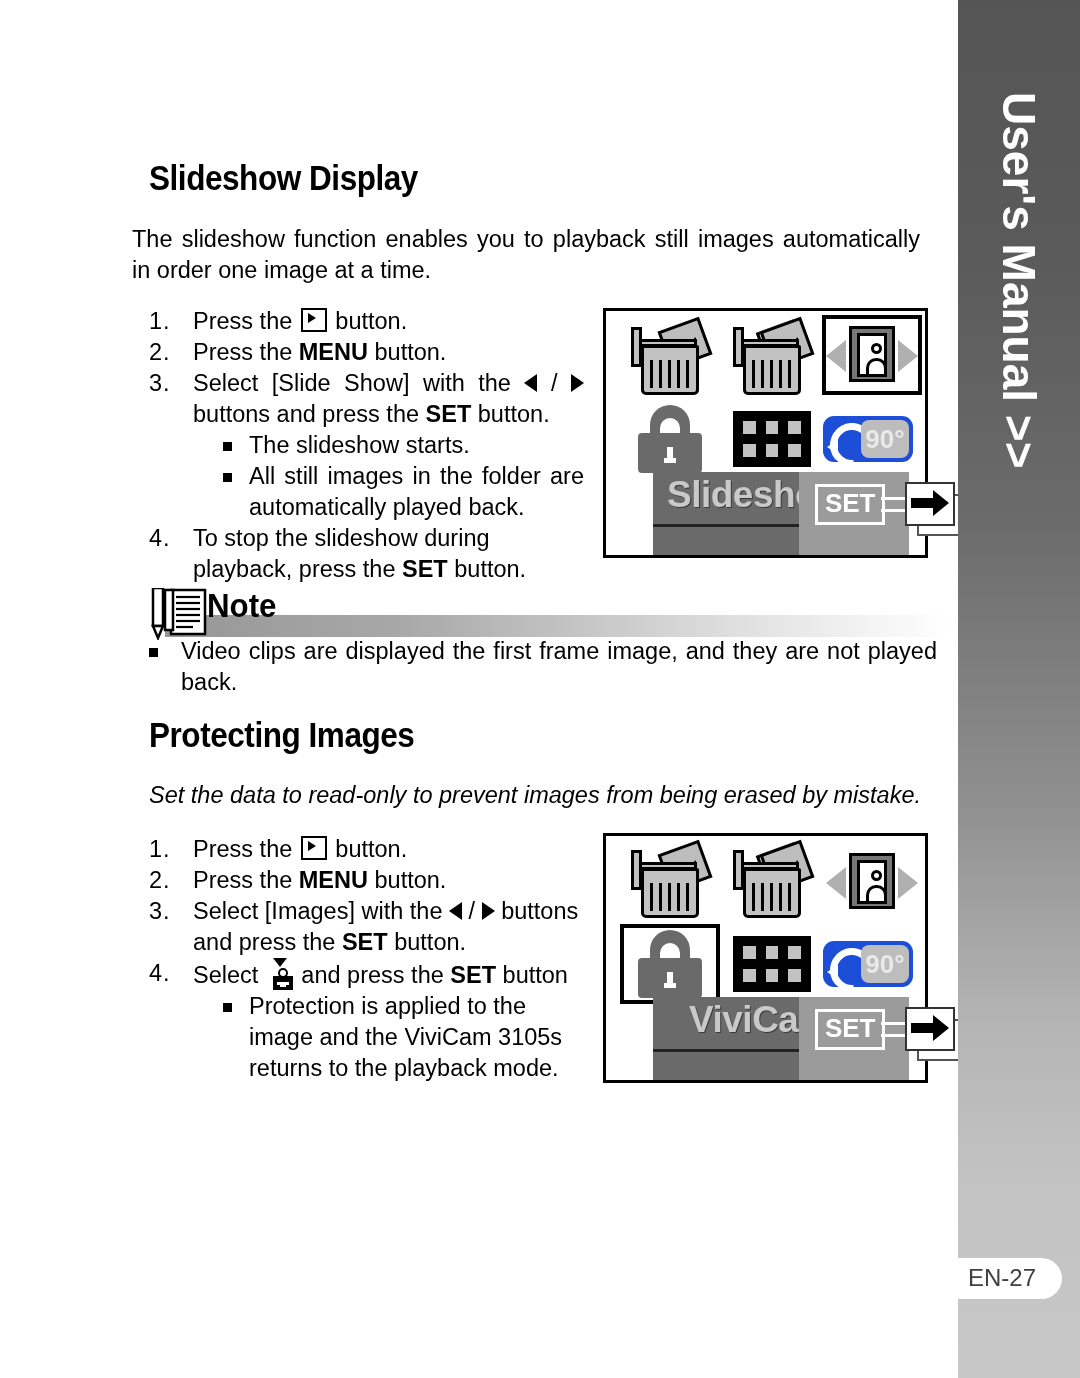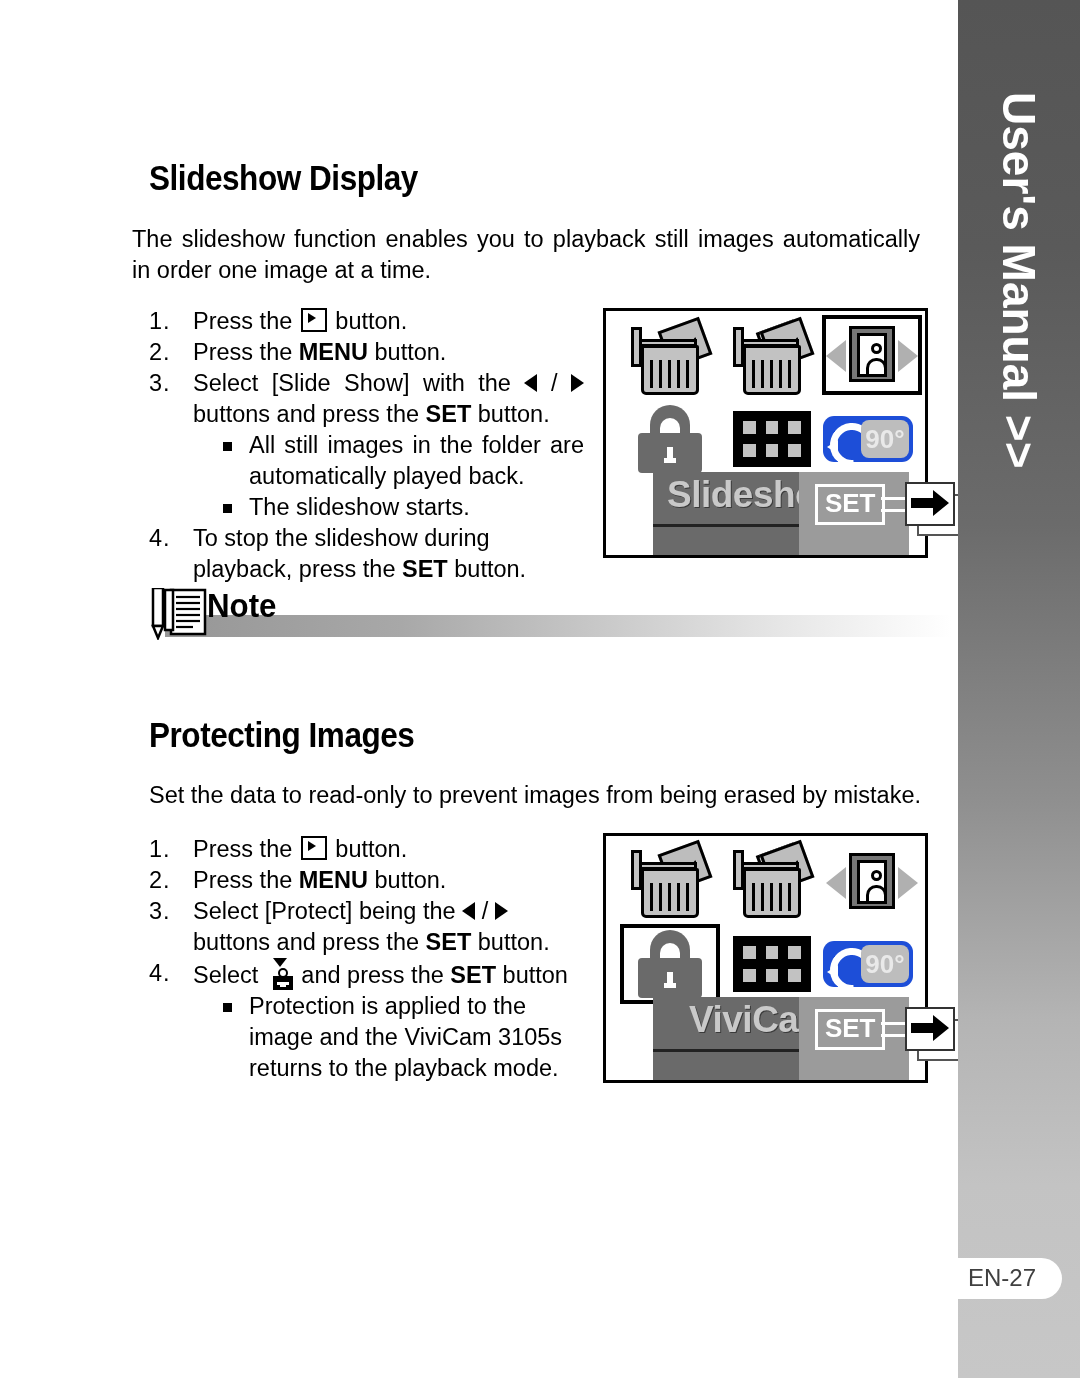--- a/index.html
+++ b/index.html
@@ -301,25 +301,25 @@
     <div class="step">
       <div class="step-num">2.</div>
       <div class="step-body"><span>Press the </span><b>MENU</b><span> button.</span></div>
     </div>
 
     <div class="step">
       <div class="step-num">3.</div>
       <div class="step-body justify"><span>Select [Slide Show] with the </span><span class="tri-l"></span> / <span class="tri-r"></span><span> buttons and press the </span><b>SET</b><span> button.</span>
         <div class="sub">
           <div class="sub-bullet"><span class="sq"></span></div>
-          <div>All still images in the folder are automatically played back.</div>
+          <div>The slideshow starts.</div>
         </div>
         <div class="sub">
           <div class="sub-bullet"><span class="sq"></span></div>
-          <div>The slideshow starts.</div>
+          <div>All still images in the folder are automatically played back.</div>
         </div>
       </div>
     </div>
 
     <div class="step">
       <div class="step-num">4.</div>
       <div class="step-body"><span>To stop the slideshow during playback, press the </span><b>SET</b><span> button.</span></div>
     </div>
 
   </div>
@@ -416,40 +416,46 @@
           <line x1="27" y1="39" x2="44" y2="39"></line>
         </g>
         <rect x="16" y="2" width="8" height="40" fill="#ffffff" stroke="#000" stroke-width="2.5"></rect>
         <rect x="4" y="0" width="10" height="38" fill="#ffffff" stroke="#000" stroke-width="2.5"></rect>
         <polygon points="4,38 14,38 9,50" fill="#ffffff" stroke="#000" stroke-width="2.5"></polygon>
       </svg>
     </div>
     <div id="note-word">Note</div>
   </div>
 
+  <div class="steps" style="left:149px;top:636px;width:790px;">
+    <div class="sub" style="margin-left:0px;">
+      <div class="sub-bullet" style="width:32px;"><span class="sq"></span></div>
+      <div class="justify" style="width:756px;">Video clips are displayed the first frame image, and they are not played back.</div>
+    </div>
+  </div>
 
   <div class="h1" style="left:149px;top:715px;">Protecting Images</div>
 
-  <div class="para" style="left:149px;top:780px;width:788px;">Set the data to read-only to prevent images from being erased by mistake.</div>
+  <div class="para" style="left:149px;top:780px;width:788px;font-style:italic;">Set the data to read-only to prevent images from being erased by mistake.</div>
 
   <div class="steps" style="left:149px;top:834px;width:430px;">
 
     <div class="step">
       <div class="step-num">1.</div>
       <div class="step-body"><span>Press the </span><span class="ico-play"></span><span> button.</span></div>
     </div>
 
     <div class="step">
       <div class="step-num">2.</div>
       <div class="step-body"><span>Press the </span><b>MENU</b><span> button.</span></div>
     </div>
 
     <div class="step">
       <div class="step-num">3.</div>
-      <div class="step-body"><span>Select [Protect] being the </span><span class="tri-l"></span> / <span class="tri-r"></span><span> buttons and press the </span><b>SET</b><span> button.</span></div>
+      <div class="step-body"><span>Select [Images] with the </span><span class="tri-l"></span> / <span class="tri-r"></span><span> buttons and press the </span><b>SET</b><span> button.</span></div>
     </div>
 
     <div class="step">
       <div class="step-num">4.</div>
       <div class="step-body"><span>Select </span><span class="ico-keysel"><span class="caret"></span><span class="ico-key" style="position:absolute;left:1px;top:10px;">
               <span class="kring"></span>
               <span class="kbody"></span>
               <span class="ktop"></span>
               <span class="knotch"></span>
             </span></span><span> and press the </span><b>SET</b><span> button</span>

